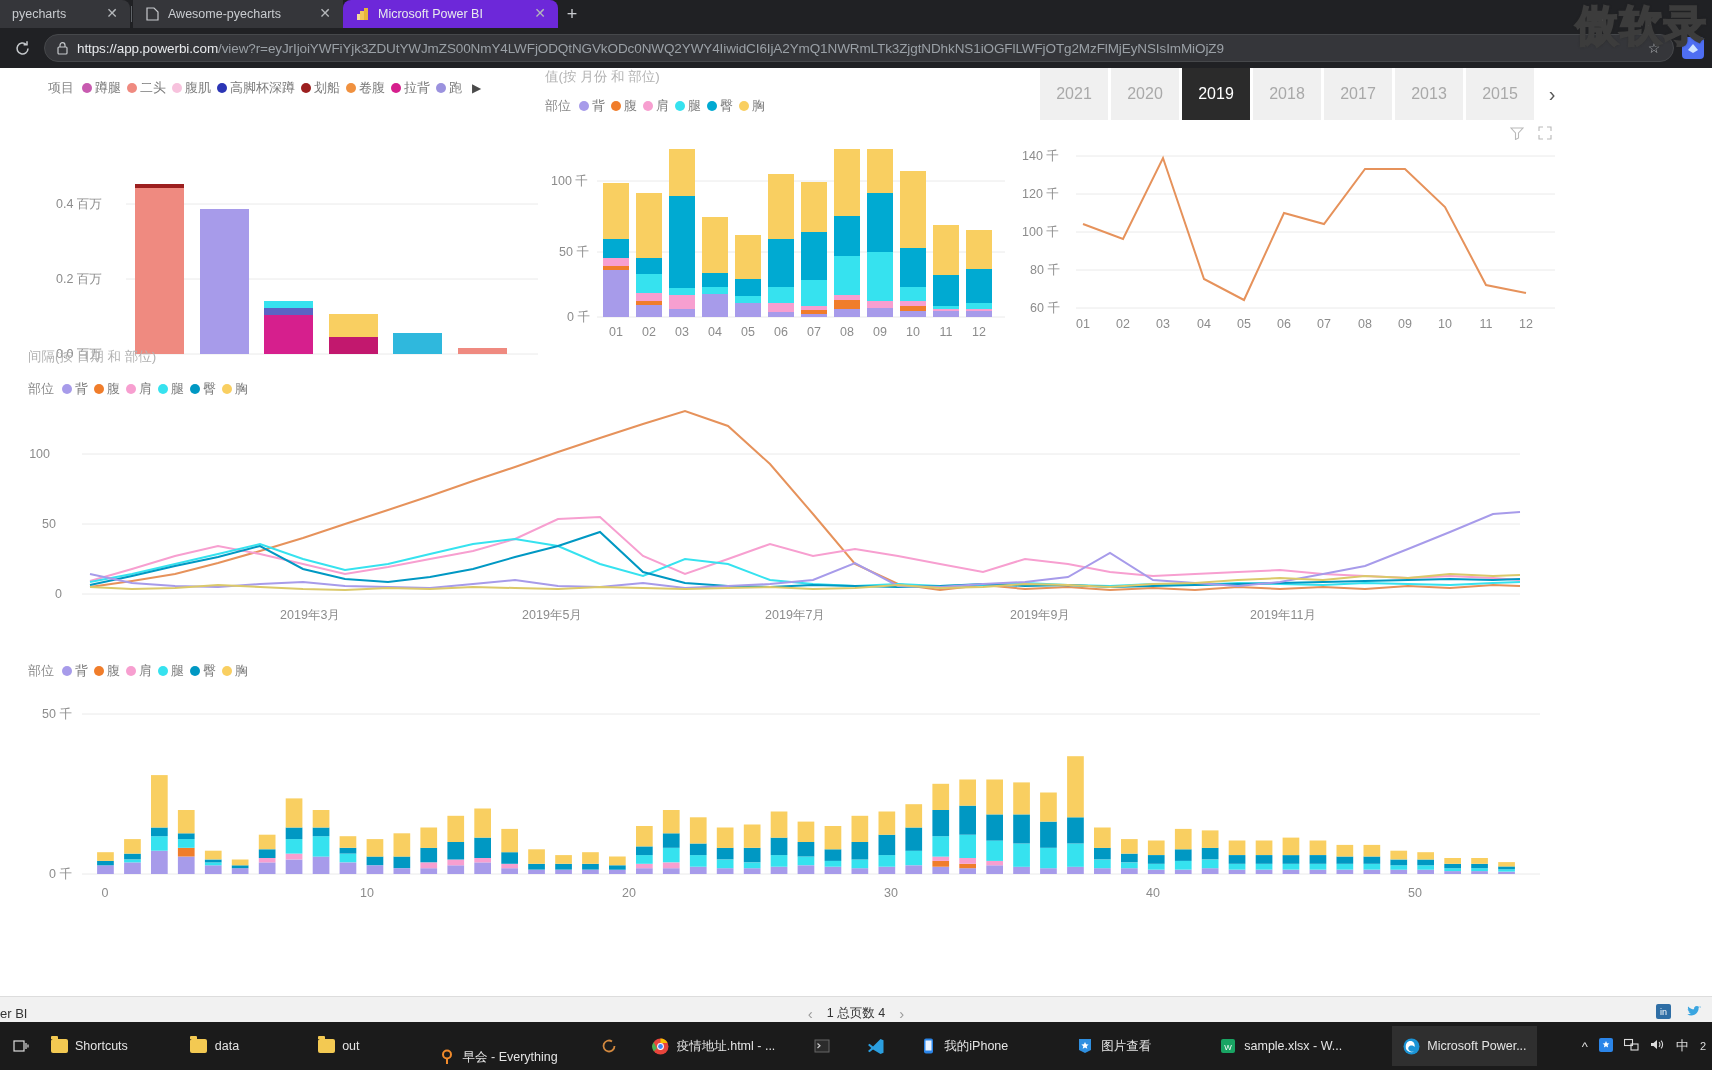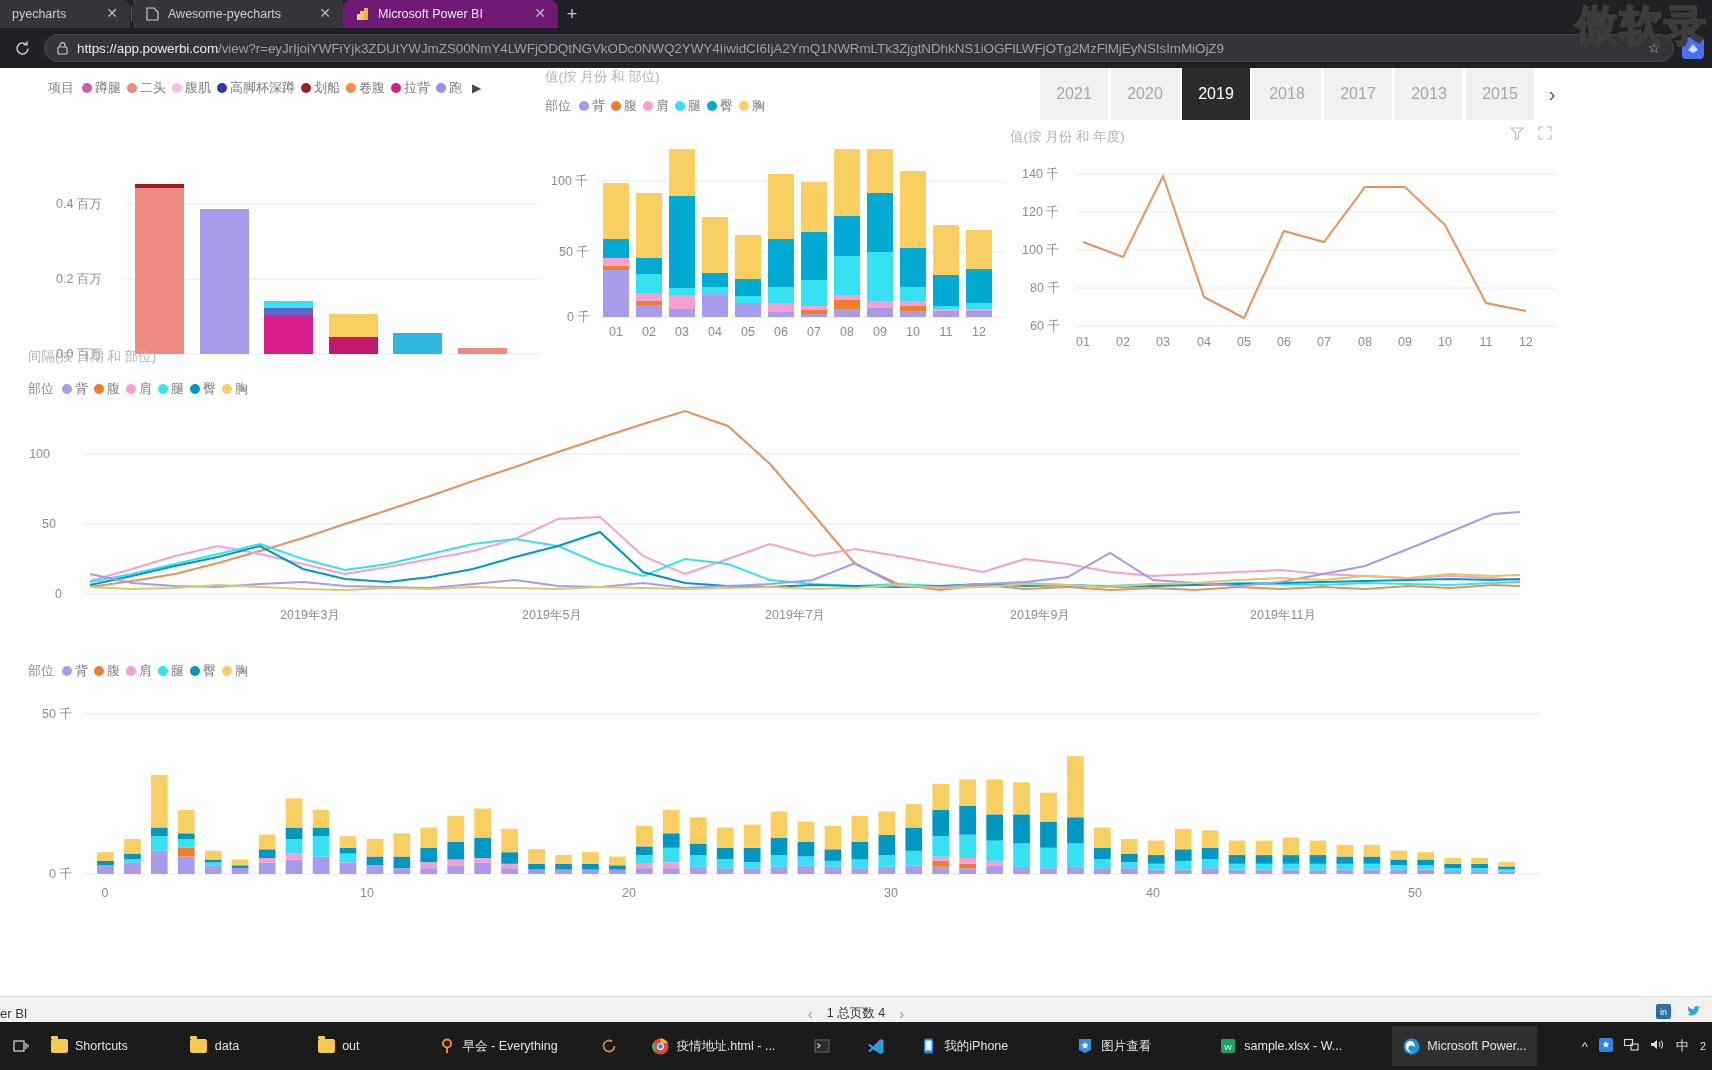--- a/index.html
+++ b/index.html
@@ -12,21 +12,21 @@
 
   
   .browser-chrome { width: 1712px; background: #202124; position: relative; }
   .tabstrip { height: 28px; display: flex; align-items: flex-end; background: #202124; position: relative; }
   .tab {
     height: 28px; display: flex; align-items: center; gap: 8px;
     padding: 0 10px 0 12px; min-width: 120px; max-width: 220px;
     font-size: 12.5px; color: #c9ccd0; position: relative;
   }
   .tab.inactive { background: #35363a; }
-  .tab.active { background: #701a75; border-radius: 8px 8px 0 0; margin-top: 12px; }
+  .tab.active { background: #6d28d9; border-radius: 8px 8px 0 0; margin-top: 12px; }
   .tab-first { width: 130px; min-width: 130px; border-radius: 0 8px 0 0; }
   .tab-fav { width: 15px; height: 15px; flex: 0 0 15px; display:flex; align-items:center; justify-content:center; }
   .tab-title { flex: 1; white-space: nowrap; overflow: hidden; text-overflow: ellipsis; font-size: 12.5px; }
   .tab-close { width: 16px; height: 16px; color: #b5b8bb; font-size: 14px; line-height: 14px; text-align: center; flex:0 0 16px;}
   .tab-sep { width: 1px; height: 16px; background: #5f6368; align-self: center; margin: 0 1px; }
   .newtab { width: 28px; height: 28px; color: #c9ccd0; font-size: 18px; display:flex; align-items:center; justify-content:center; }
 
   .omnibar { height: 40px; display: flex; align-items: center; background: #202124; padding: 0 8px; gap: 8px; position: relative;}
   .reload-btn { width: 28px; height: 28px; display:flex; align-items:center; justify-content:center; color:#c5c8cb; }
   .urlbox {
@@ -402,21 +402,20 @@
     <div class="slicer-item">2020</div>
     <div class="slicer-item selected">2019</div>
     <div class="slicer-item">2018</div>
     <div class="slicer-item">2017</div>
     <div class="slicer-item">2013</div>
     <div class="slicer-item">2015</div>
     <div class="slicer-arrow">›</div>
   </div>
 
   <div style="position:absolute;left:1010px;top:60px;width:560px;">
-    <div class="viz-title">值(按 月份 和 年度)</div>
     <div class="viz-icons" style="right:18px;top:-2px;">
       <span>
         <svg width="14" height="14" viewBox="0 0 14 14">
             <path d="M1 2h12l-4.5 5v5l-3 1.5V7z" fill="none" stroke="#b9b9b9" stroke-width="1.1"></path>
           </svg>
       </span>
       <span>
         <svg width="14" height="14" viewBox="0 0 14 14">
           <path d="M1 5V1h4M13 5V1H9M1 9v4h4M13 9v4H9" fill="none" stroke="#b9b9b9" stroke-width="1.1"></path>
         </svg>
@@ -812,21 +811,21 @@
         <span class="folder-ico"></span>
       </span>
     <span>data</span>
   </div>
   <div class="tb-item" style="margin-left:58px;">
     <span class="tb-ico">
         <span class="folder-ico"></span>
       </span>
     <span>out</span>
   </div>
-  <div class="tb-item" style="margin-left:58px;">
+  <div class="tb-item" style="margin-left:58px;align-items:flex-end;">
     <span class="tb-ico">
       <svg width="16" height="16" viewBox="0 0 16 16">
           <circle cx="8" cy="5.5" r="4" fill="none" stroke="#f08a2b" stroke-width="2"></circle>
           <path d="M8 9v6" stroke="#f08a2b" stroke-width="2"></path>
         </svg>
     </span>
     <span>早会 - Everything</span>
   </div>
   <div class="tb-item" style="margin-left:22px;">
     <span class="tb-ico">

